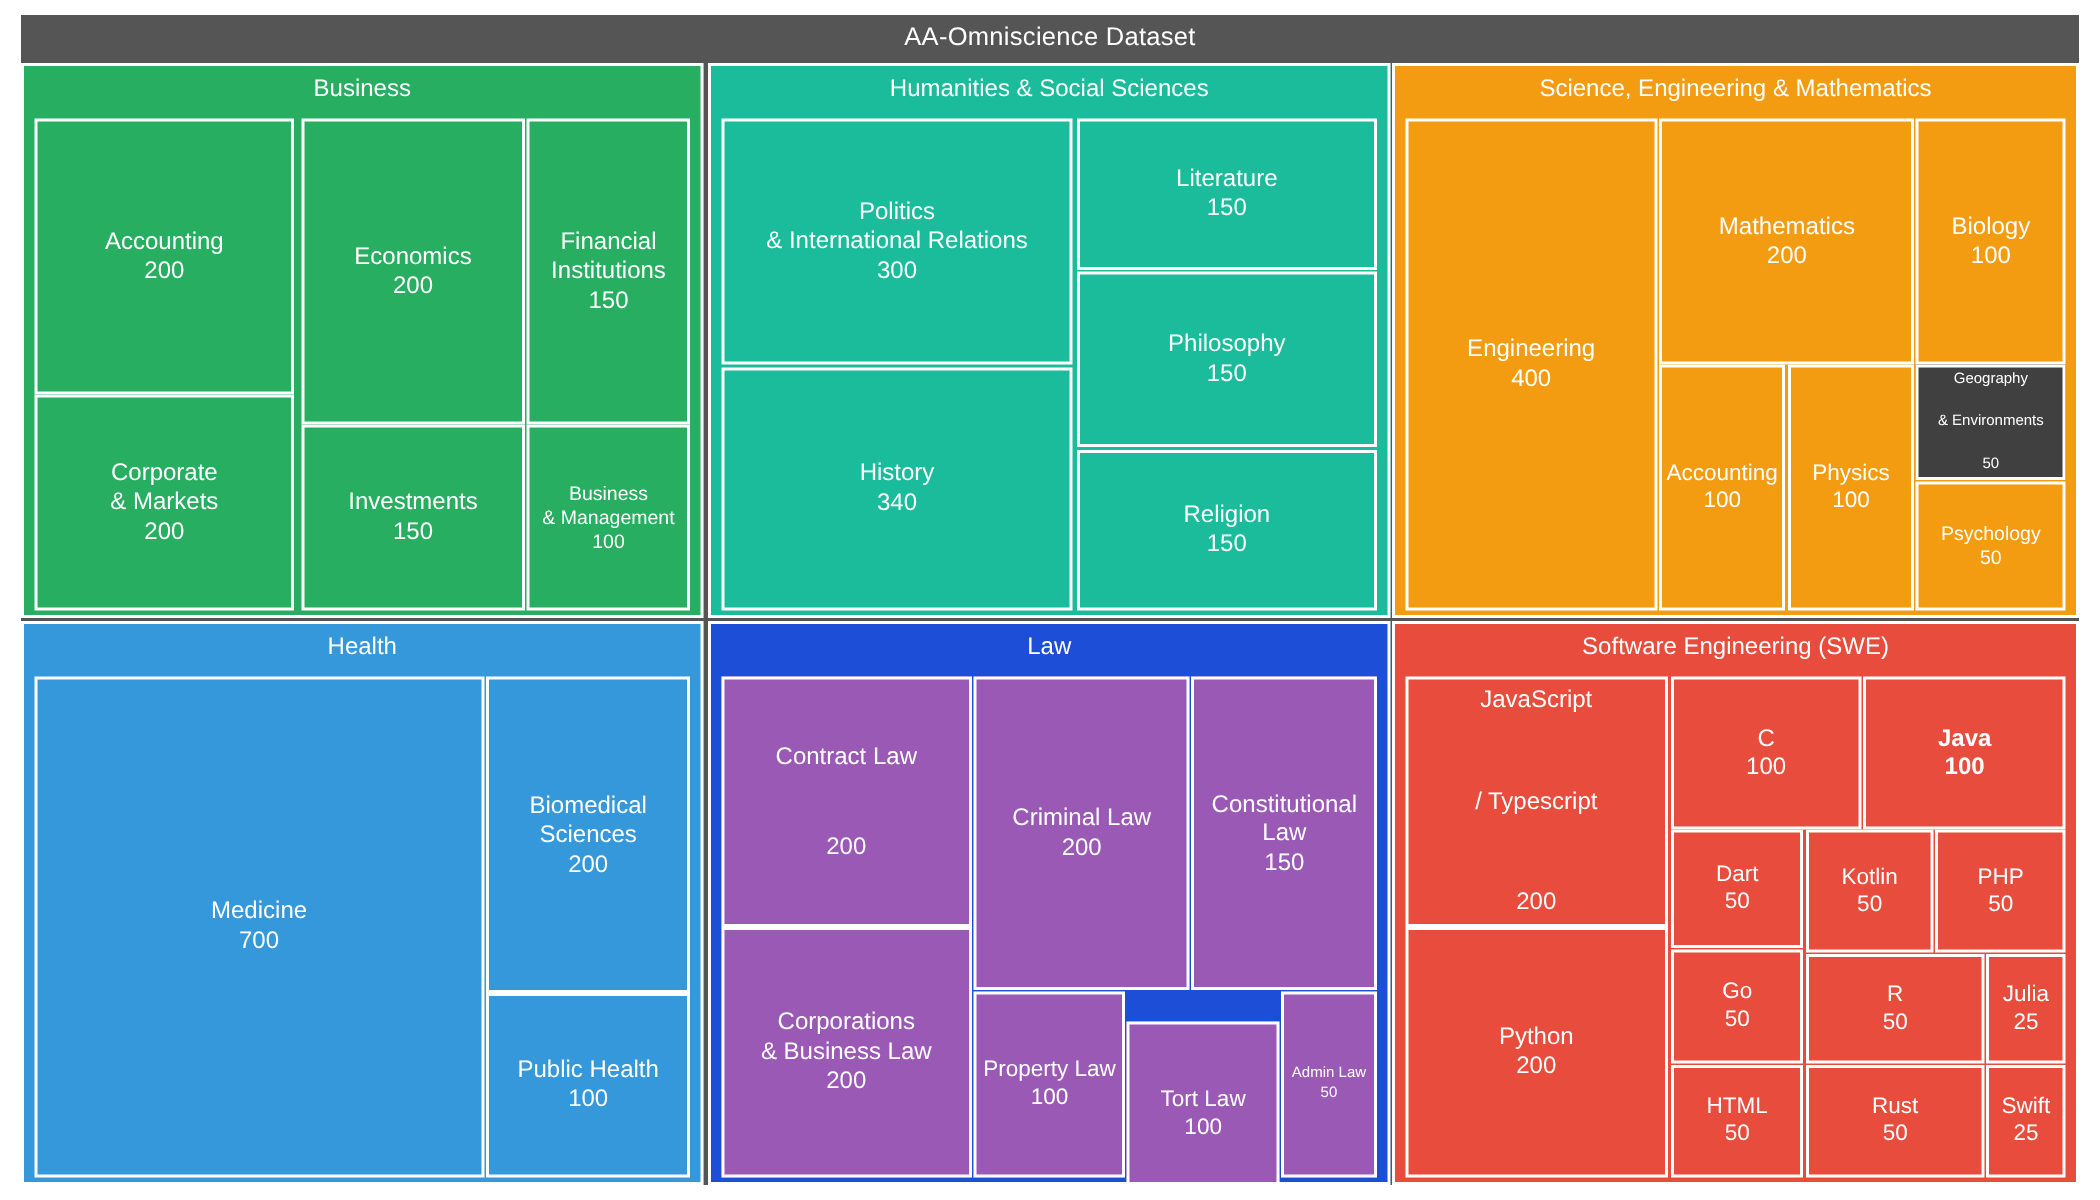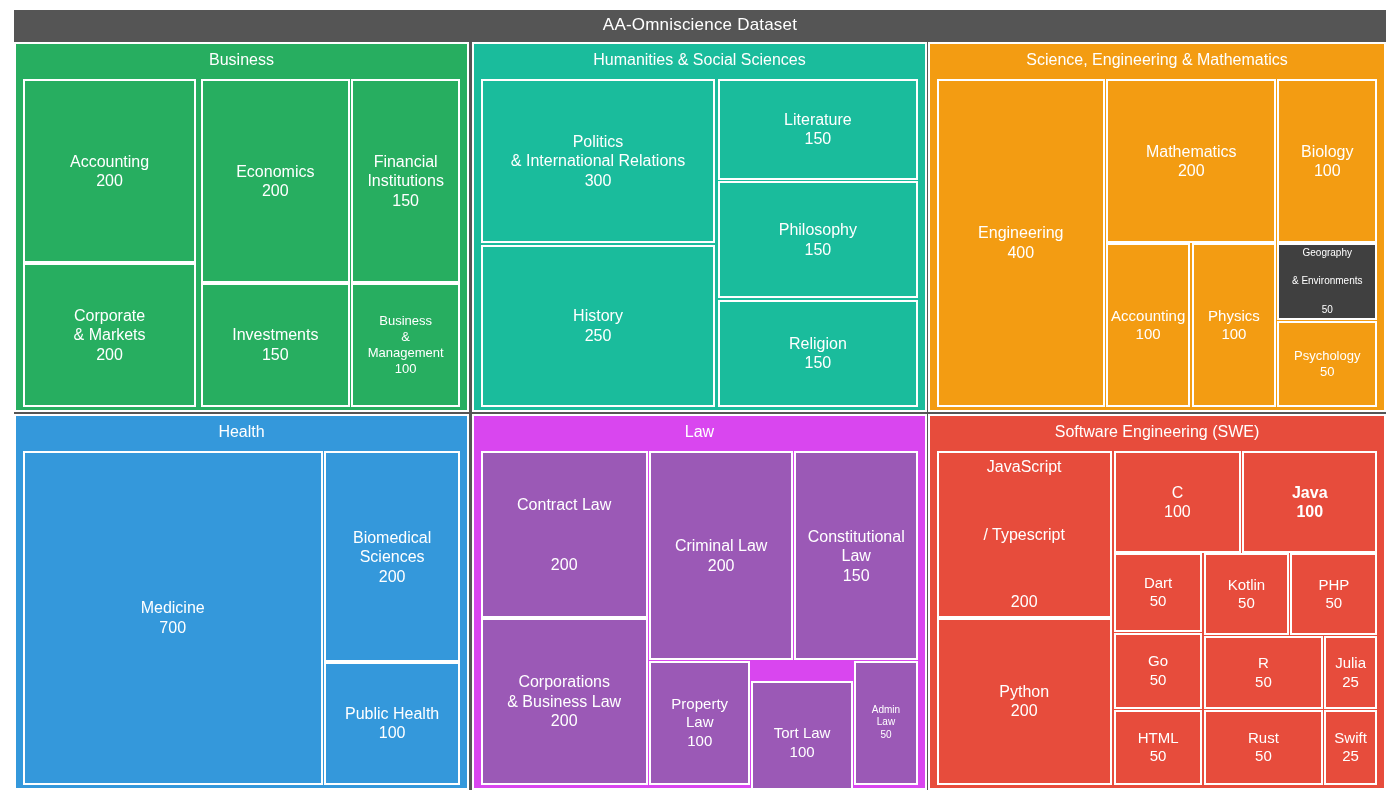--- a/index.html
+++ b/index.html
@@ -56,21 +56,21 @@
     box-sizing: border-box;
     border: 2px solid #ffffff;
     display: flex;
     flex-direction: column;
     align-items: center;
     justify-content: center;
     color: #ffffff;
     text-align: center;
     line-height: 1.22;
     overflow: hidden;
-    padding: 12px;
+    padding: 2px;
   }
   .tile .lbl { display: block; }
   .tile .val { display: block; }
 
   .fs-lg  { font-size: 16px; }
   .fs-md  { font-size: 15px; }
   .fs-sm  { font-size: 13px; }
   .fs-xs  { font-size: 10px; }
 </style>
 </head>
@@ -125,21 +125,21 @@
             <div class="tile fs-lg" style="left: 54%; top: 1%; width: 44.5%; height: 30%; background: rgb(26, 188, 156);">
               <span class="lbl">Literature</span>
               <span class="val">150</span>
             </div>
             <div class="tile fs-lg" style="left: 54%; top: 31.5%; width: 44.5%; height: 35%; background: rgb(26, 188, 156);">
               <span class="lbl">Philosophy</span>
               <span class="val">150</span>
             </div>
             <div class="tile fs-lg" style="left: 1.5%; top: 50.5%; width: 52%; height: 48.5%; background: rgb(26, 188, 156);">
               <span class="lbl">History</span>
-              <span class="val">250</span>
+              <span class="val">340</span>
             </div>
             <div class="tile fs-lg" style="left: 54%; top: 67%; width: 44.5%; height: 32%; background: rgb(26, 188, 156);">
               <span class="lbl">Religion</span>
               <span class="val">150</span>
             </div>
           </div>
         </div>
         <div class="section" style="left: 914px; top: 32px; width: 458px; height: 370px; background: rgb(243, 156, 18);">
           <div class="section-header">Science, Engineering &amp; Mathematics</div>
           <div class="tiles">
@@ -185,21 +185,21 @@
               <span class="lbl">Biomedical</span>
               <span class="lbl">Sciences</span>
               <span class="val">200</span>
             </div>
             <div class="tile fs-lg" style="left: 68.3%; top: 63%; width: 30.2%; height: 36%; background: rgb(52, 152, 219);">
               <span class="lbl">Public Health</span>
               <span class="val">100</span>
             </div>
           </div>
         </div>
-        <div class="section" style="left: 458px; top: 404px; width: 455px; height: 376px; background: #d946ef;">
+        <div class="section" style="left: 458px; top: 404px; width: 455px; height: 376px; background: #1d4ed8;">
           <div class="section-header">Law</div>
           <div class="tiles">
             <div class="tile fs-lg" style="left: 1.5%; top: 1%; width: 37%; height: 49%; background: rgb(155, 89, 182); gap: 40px;">
               <span class="lbl">Contract Law</span>
               <span class="val">200</span>
             </div>
             <div class="tile fs-lg" style="left: 38.8%; top: 1%; width: 32%; height: 61.5%; background: rgb(155, 89, 182);">
               <span class="lbl">Criminal Law</span>
               <span class="val">200</span>
             </div>

